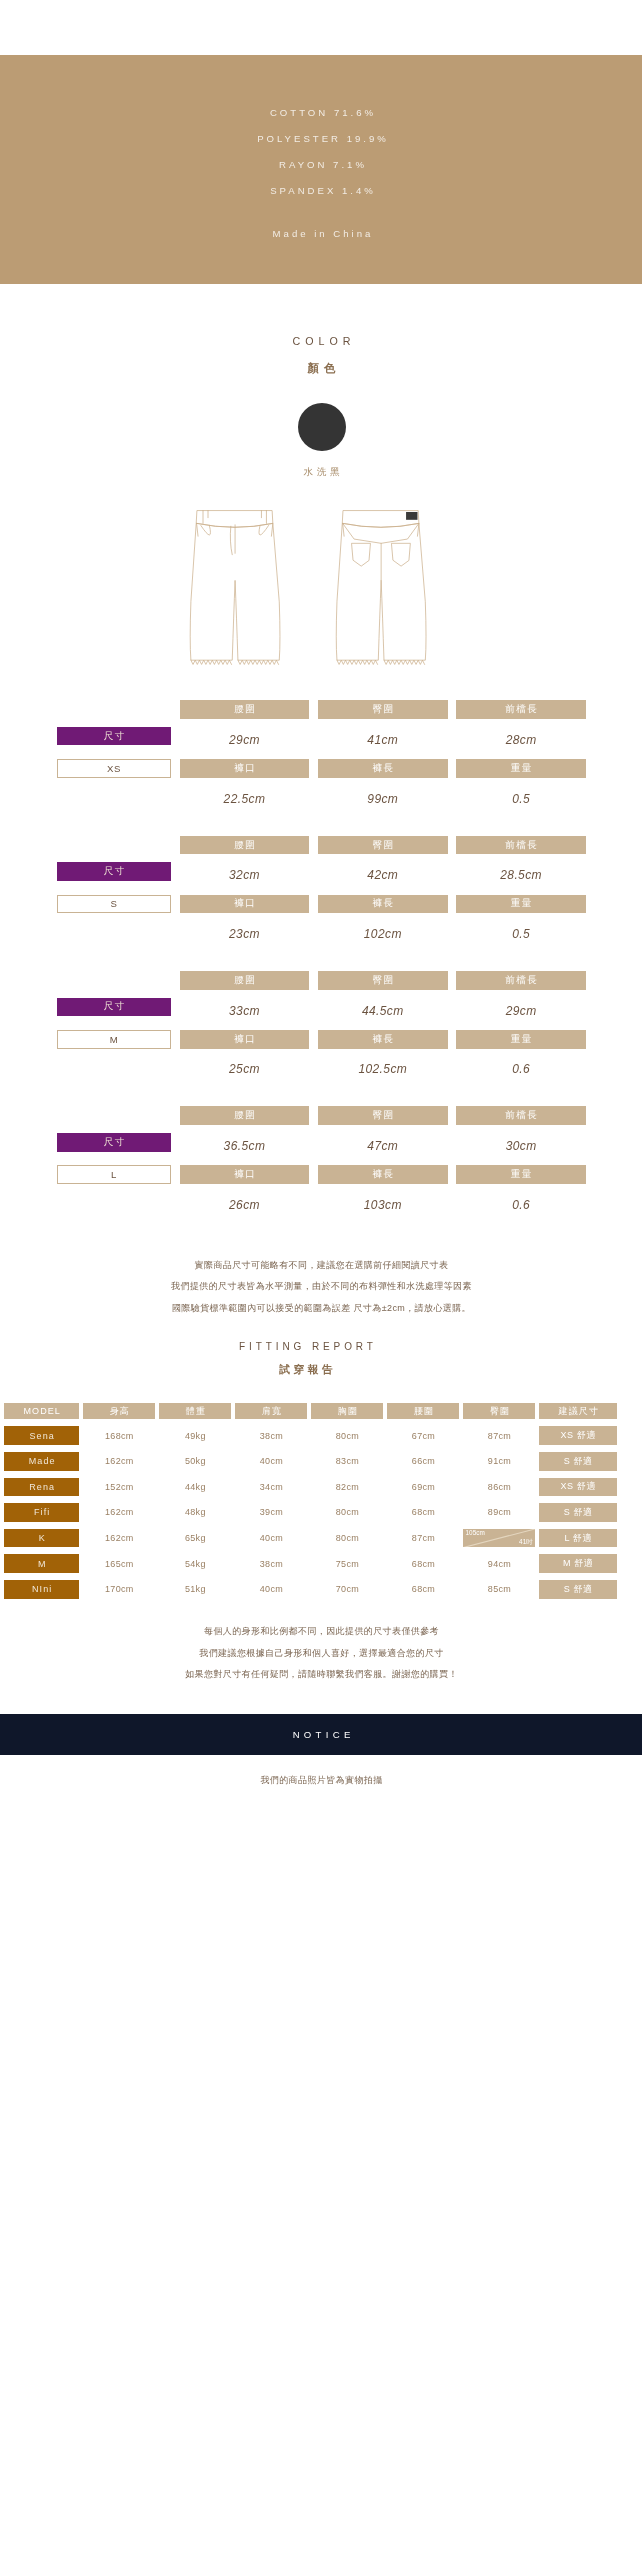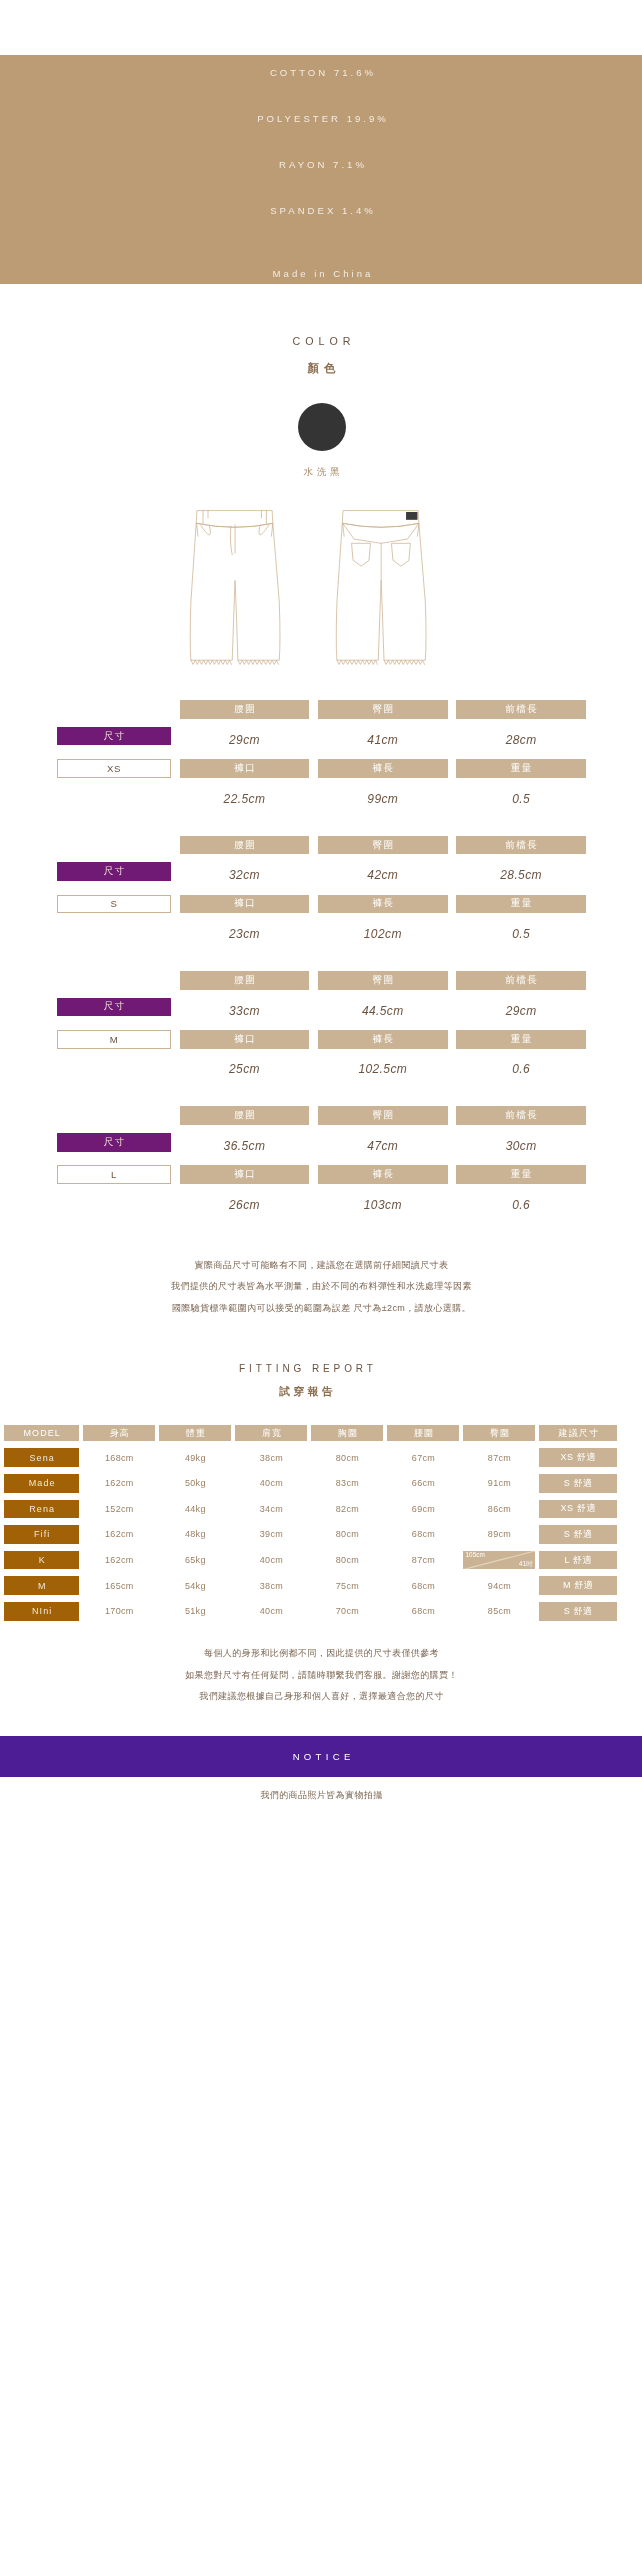--- a/index.html
+++ b/index.html
@@ -14,21 +14,20 @@
   
   .material-band {
     width: 643px;
     height: 229px;
     background: #bb9c74;
     display: flex;
     flex-direction: column;
     align-items: center;
     justify-content: center;
     margin-top: 55px;
-    gap: 20px;
   }
   .material-line {
     color: #f2ece4;
     font-size: 9.6px;
     letter-spacing: 3px;
     line-height: 26px;
     font-weight: 300;
     text-indent: 3px;
   }
   .material-origin {
@@ -142,21 +141,21 @@
   .measure-note p {
     font-size: 9px;
     color: #7a6450;
     line-height: 21.4px;
     letter-spacing: 0.4px;
   }
 
   
   .fitting {
     width: 612px;
-    margin-top: 44px;
+    margin-top: 22px;
     text-align: center;
   }
   .fit-title-en {
     font-size: 10px;
     letter-spacing: 3.9px;
     color: #6b5340;
     text-indent: 3.9px;
     font-weight: 300;
   }
   .fit-title-zh {
@@ -242,21 +241,21 @@
   .notice-band span {
     color: #ffffff;
     font-size: 9.6px;
     letter-spacing: 4.3px;
     text-indent: 4.3px;
     font-weight: 300;
   }
   .notice-body {
     width: 643px;
     text-align: center;
-    padding-top: 8px;
+    padding-top: 15px;
     padding-bottom: 7.1px;
   }
   .notice-body p {
     font-size: 9px;
     color: #7a6450;
     line-height: 21.4px;
     letter-spacing: 0.4px;
   }
 </style>
 </head>
@@ -541,23 +540,23 @@
         <td>68cm</td>
         <td>85cm</td>
         <td class="rec">S 舒適</td>
       </tr>
     </tbody>
   </table>
 </div>
 
 <div class="fit-note">
   <p>每個人的身形和比例都不同，因此提供的尺寸表僅供參考</p>
+  <p>我們建議您根據自己身形和個人喜好，選擇最適合您的尺寸</p>
   <p>如果您對尺寸有任何疑問，請隨時聯繫我們客服。謝謝您的購買！</p>
-  <p>我們建議您根據自己身形和個人喜好，選擇最適合您的尺寸</p>
-</div>
-
-<div class="notice-band" style="background: #4c1d95;">
+</div>
+
+<div class="notice-band" style="background: #0f172a;">
   <span>NOTICE</span>
 </div>
 <div class="notice-body">
   <p>我們的商品照片皆為實物拍攝</p>
 </div>
 
 
 </body></html>

